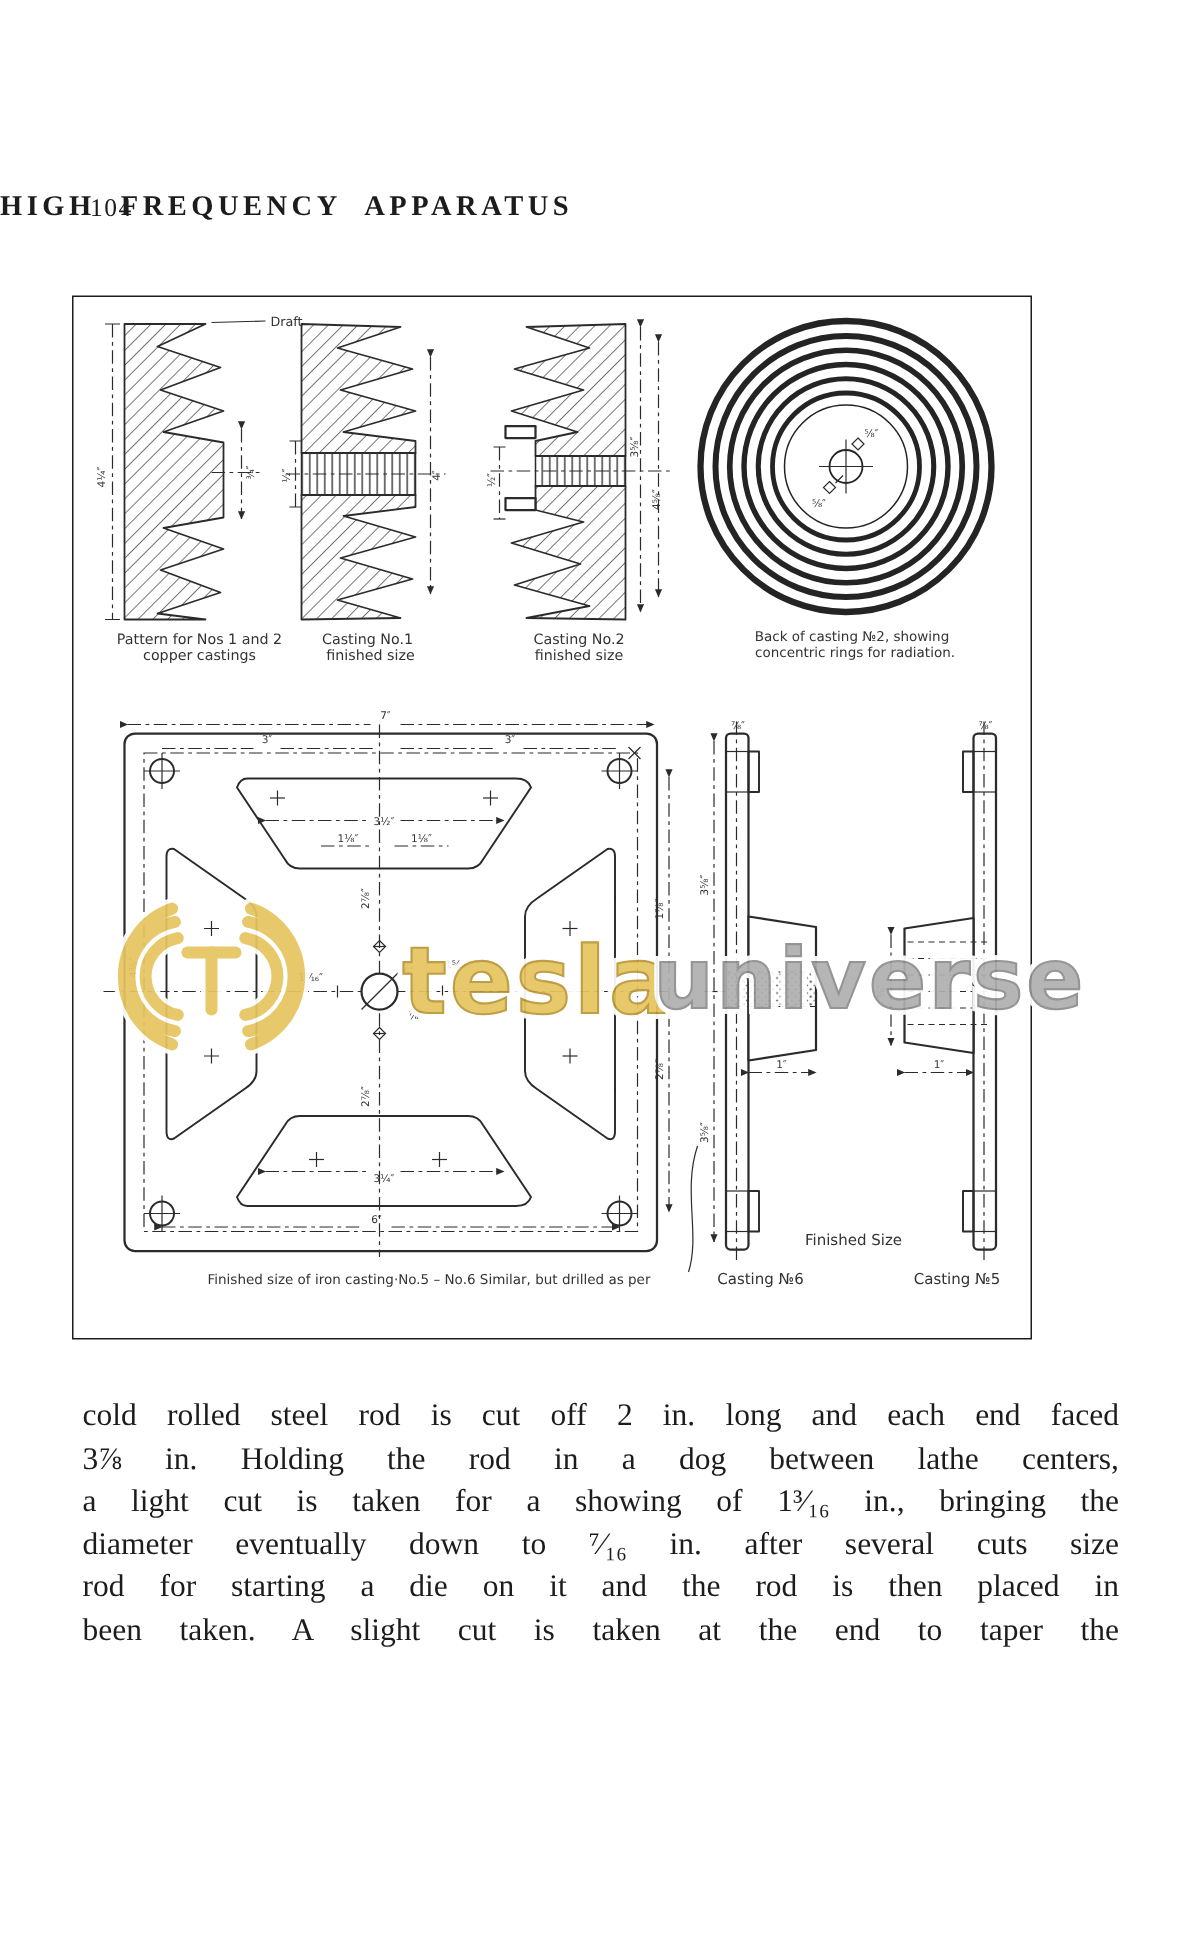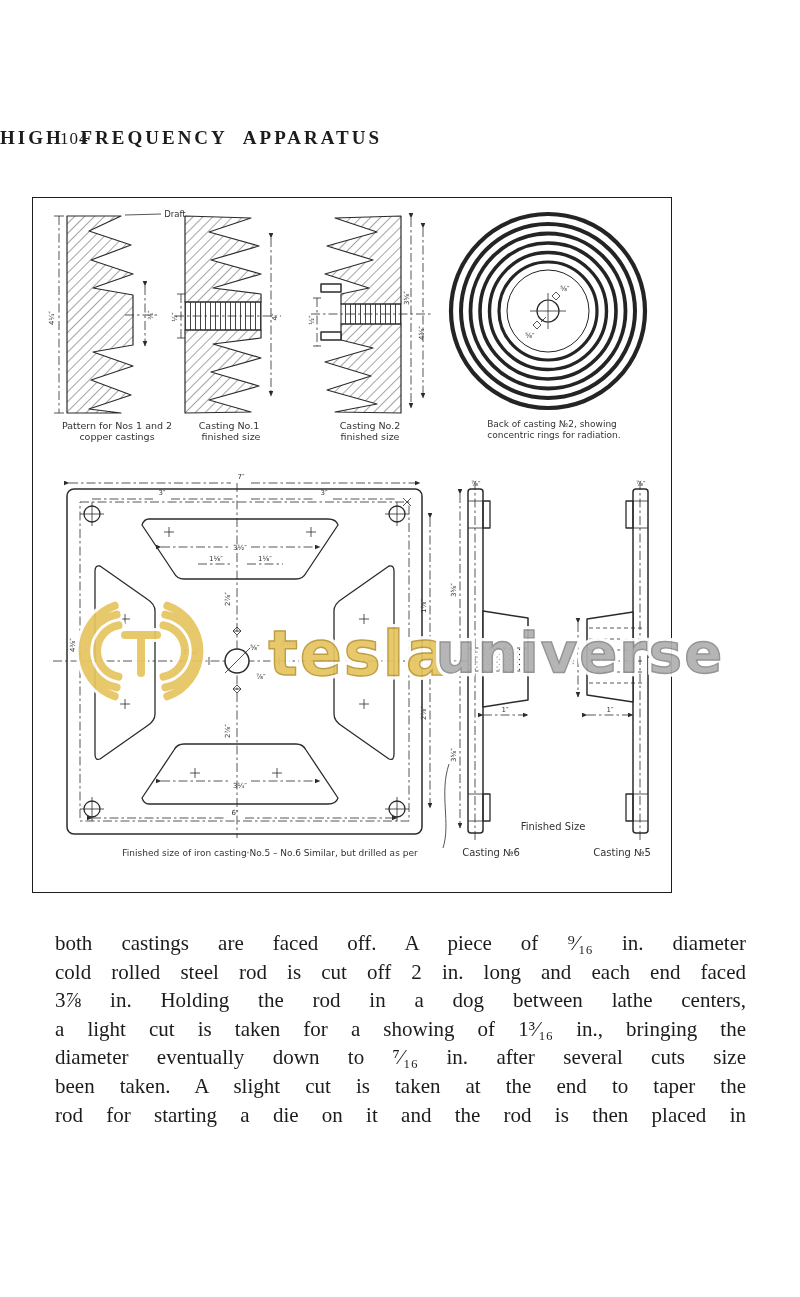--- a/index.html
+++ b/index.html
@@ -4,21 +4,21 @@
 <style>
   html,body{margin:0;padding:0;background:#e9e9e9;}
   #page{position:relative;width:800px;height:1297px;background:#ffffff;overflow:hidden;
         font-family:"Liberation Serif","DejaVu Serif",serif;color:#1c1c1c;}
   
   #hdr{position:absolute;left:0;top:127px;width:760px;height:26px;}
   #pagenum{position:absolute;left:60px;top:2px;font-size:17px;letter-spacing:1px;}
   #ptitle{position:absolute;left:0;top:0;width:760px;text-align:left;font-size:19px;
           font-weight:600;letter-spacing:3px;word-spacing:9px;}
   
-  #figbox{position:absolute;left:32px;top:197px;width:640px;height:696px;border:1.5px solid #1d1d1d;box-sizing:border-box;}
+  #figbox{position:absolute;left:48px;top:197px;width:640px;height:696px;border:1.5px solid #1d1d1d;box-sizing:border-box;}
   #figsvg{position:absolute;left:0;top:0;}
   .cast{fill:url(#hatch);stroke:#2b2b2b;stroke-width:1.2;stroke-linejoin:round;}
   .ln{stroke:#2b2b2b;stroke-width:1.3;fill:none;stroke-linejoin:round;}
   .lnw{stroke:#2b2b2b;stroke-width:1.5;fill:#fff;stroke-linejoin:round;}
   .thin{stroke:#2b2b2b;stroke-width:0.8;fill:none;}
   .dd{stroke:#2b2b2b;stroke-width:0.8;fill:none;stroke-dasharray:9 3 2.5 3;}
   .dsh{stroke:#2b2b2b;stroke-width:0.8;fill:none;stroke-dasharray:4 3;}
   .ring{fill:none;stroke:#242424;}
   .h{font-family:"DejaVu Sans",sans-serif;fill:#333;text-anchor:middle;}
   .d{font-family:"DejaVu Sans",sans-serif;fill:#333;font-size:7px;text-anchor:middle;}
@@ -315,22 +315,21 @@
     </g>
     <g class="wm-t" font-size="56" letter-spacing="2">
       <text class="wm-back" x="495" y="69">universe</text>
       <text x="495" y="69" fill="#b0b0b0">universe</text>
       <text class="wm-edge" x="495" y="69" stroke="#8d8d8d">universe</text>
     </g>
   </svg>
 
 
   <div id="bodytxt">
-    <div class="bl">both castings are faced off.  A piece of ⁹⁄₁₆ in. diameter</div>
     <div class="bl">cold rolled steel rod is cut off 2 in. long and each end faced</div>
     <div class="bl">3⅞ in.  Holding the rod in a dog between lathe centers,</div>
     <div class="bl">a light cut is taken for a showing of 1³⁄₁₆ in., bringing the</div>
     <div class="bl">diameter eventually down to ⁷⁄₁₆ in. after several cuts size</div>
+    <div class="bl">rod for starting a die on it and the rod is then placed in</div>
     <div class="bl">been taken.  A slight cut is taken at the end to taper the</div>
-    <div class="bl">rod for starting a die on it and the rod is then placed in</div>
   </div>
 
 </div>
 
 </body></html>

